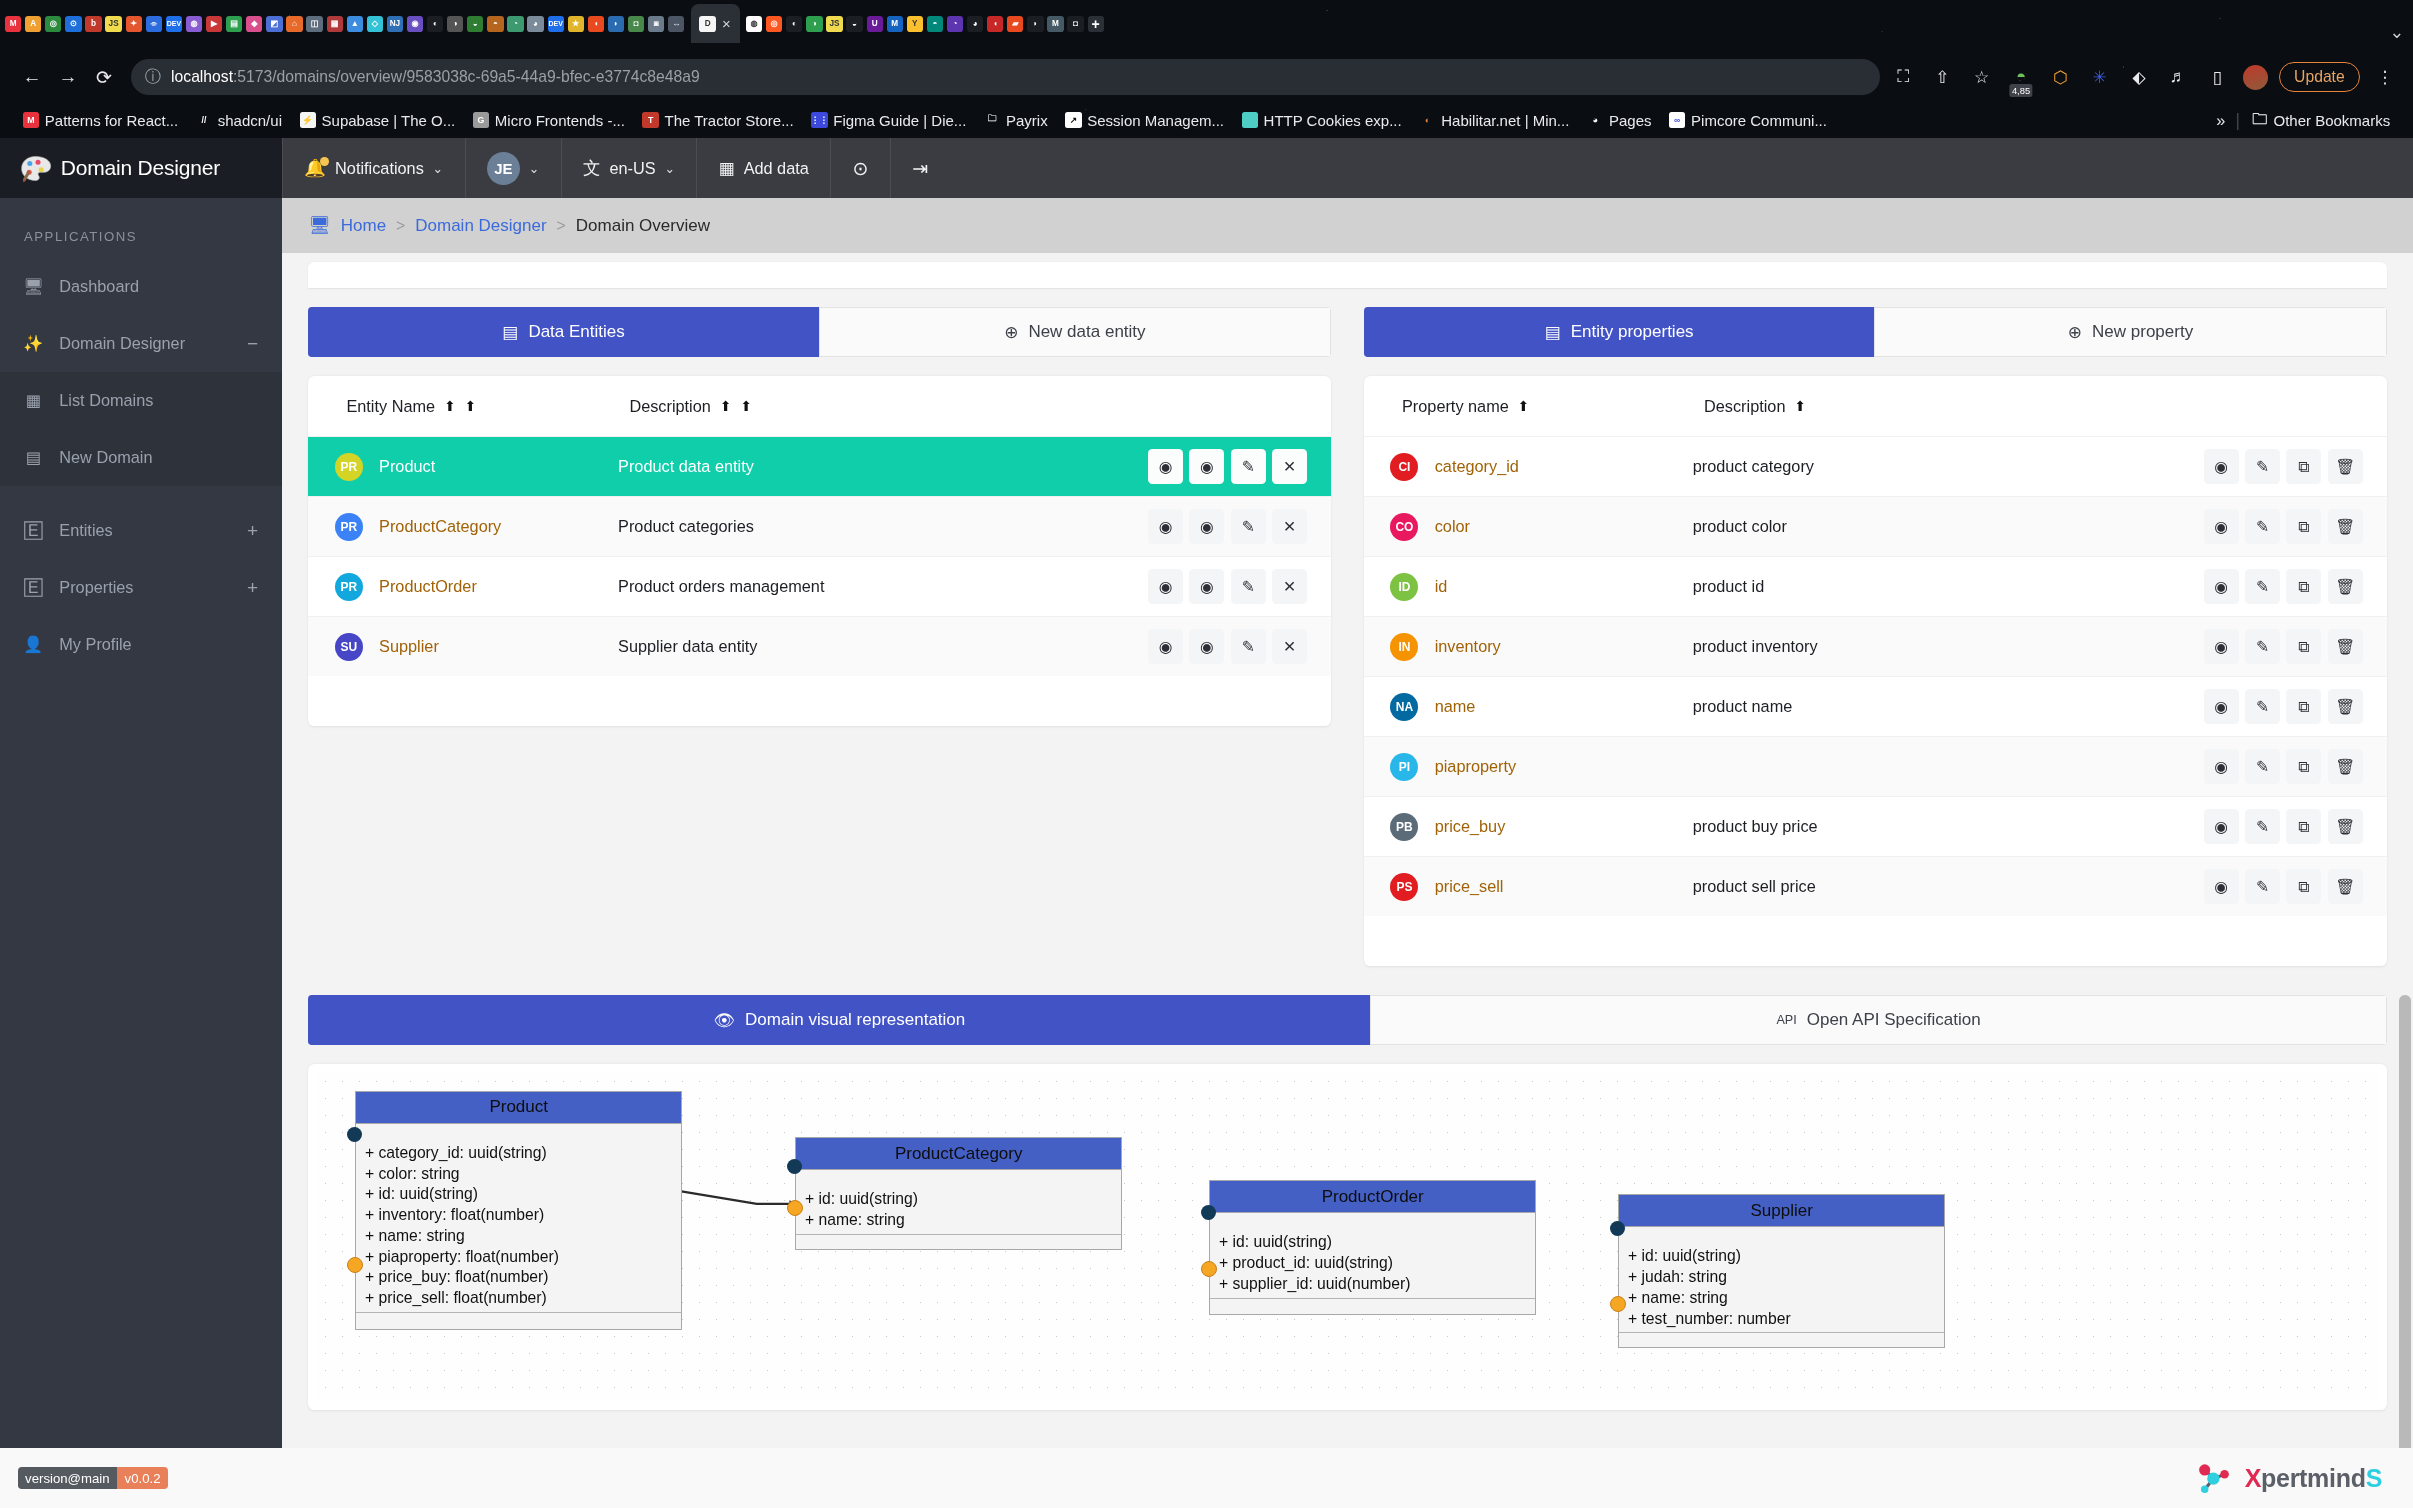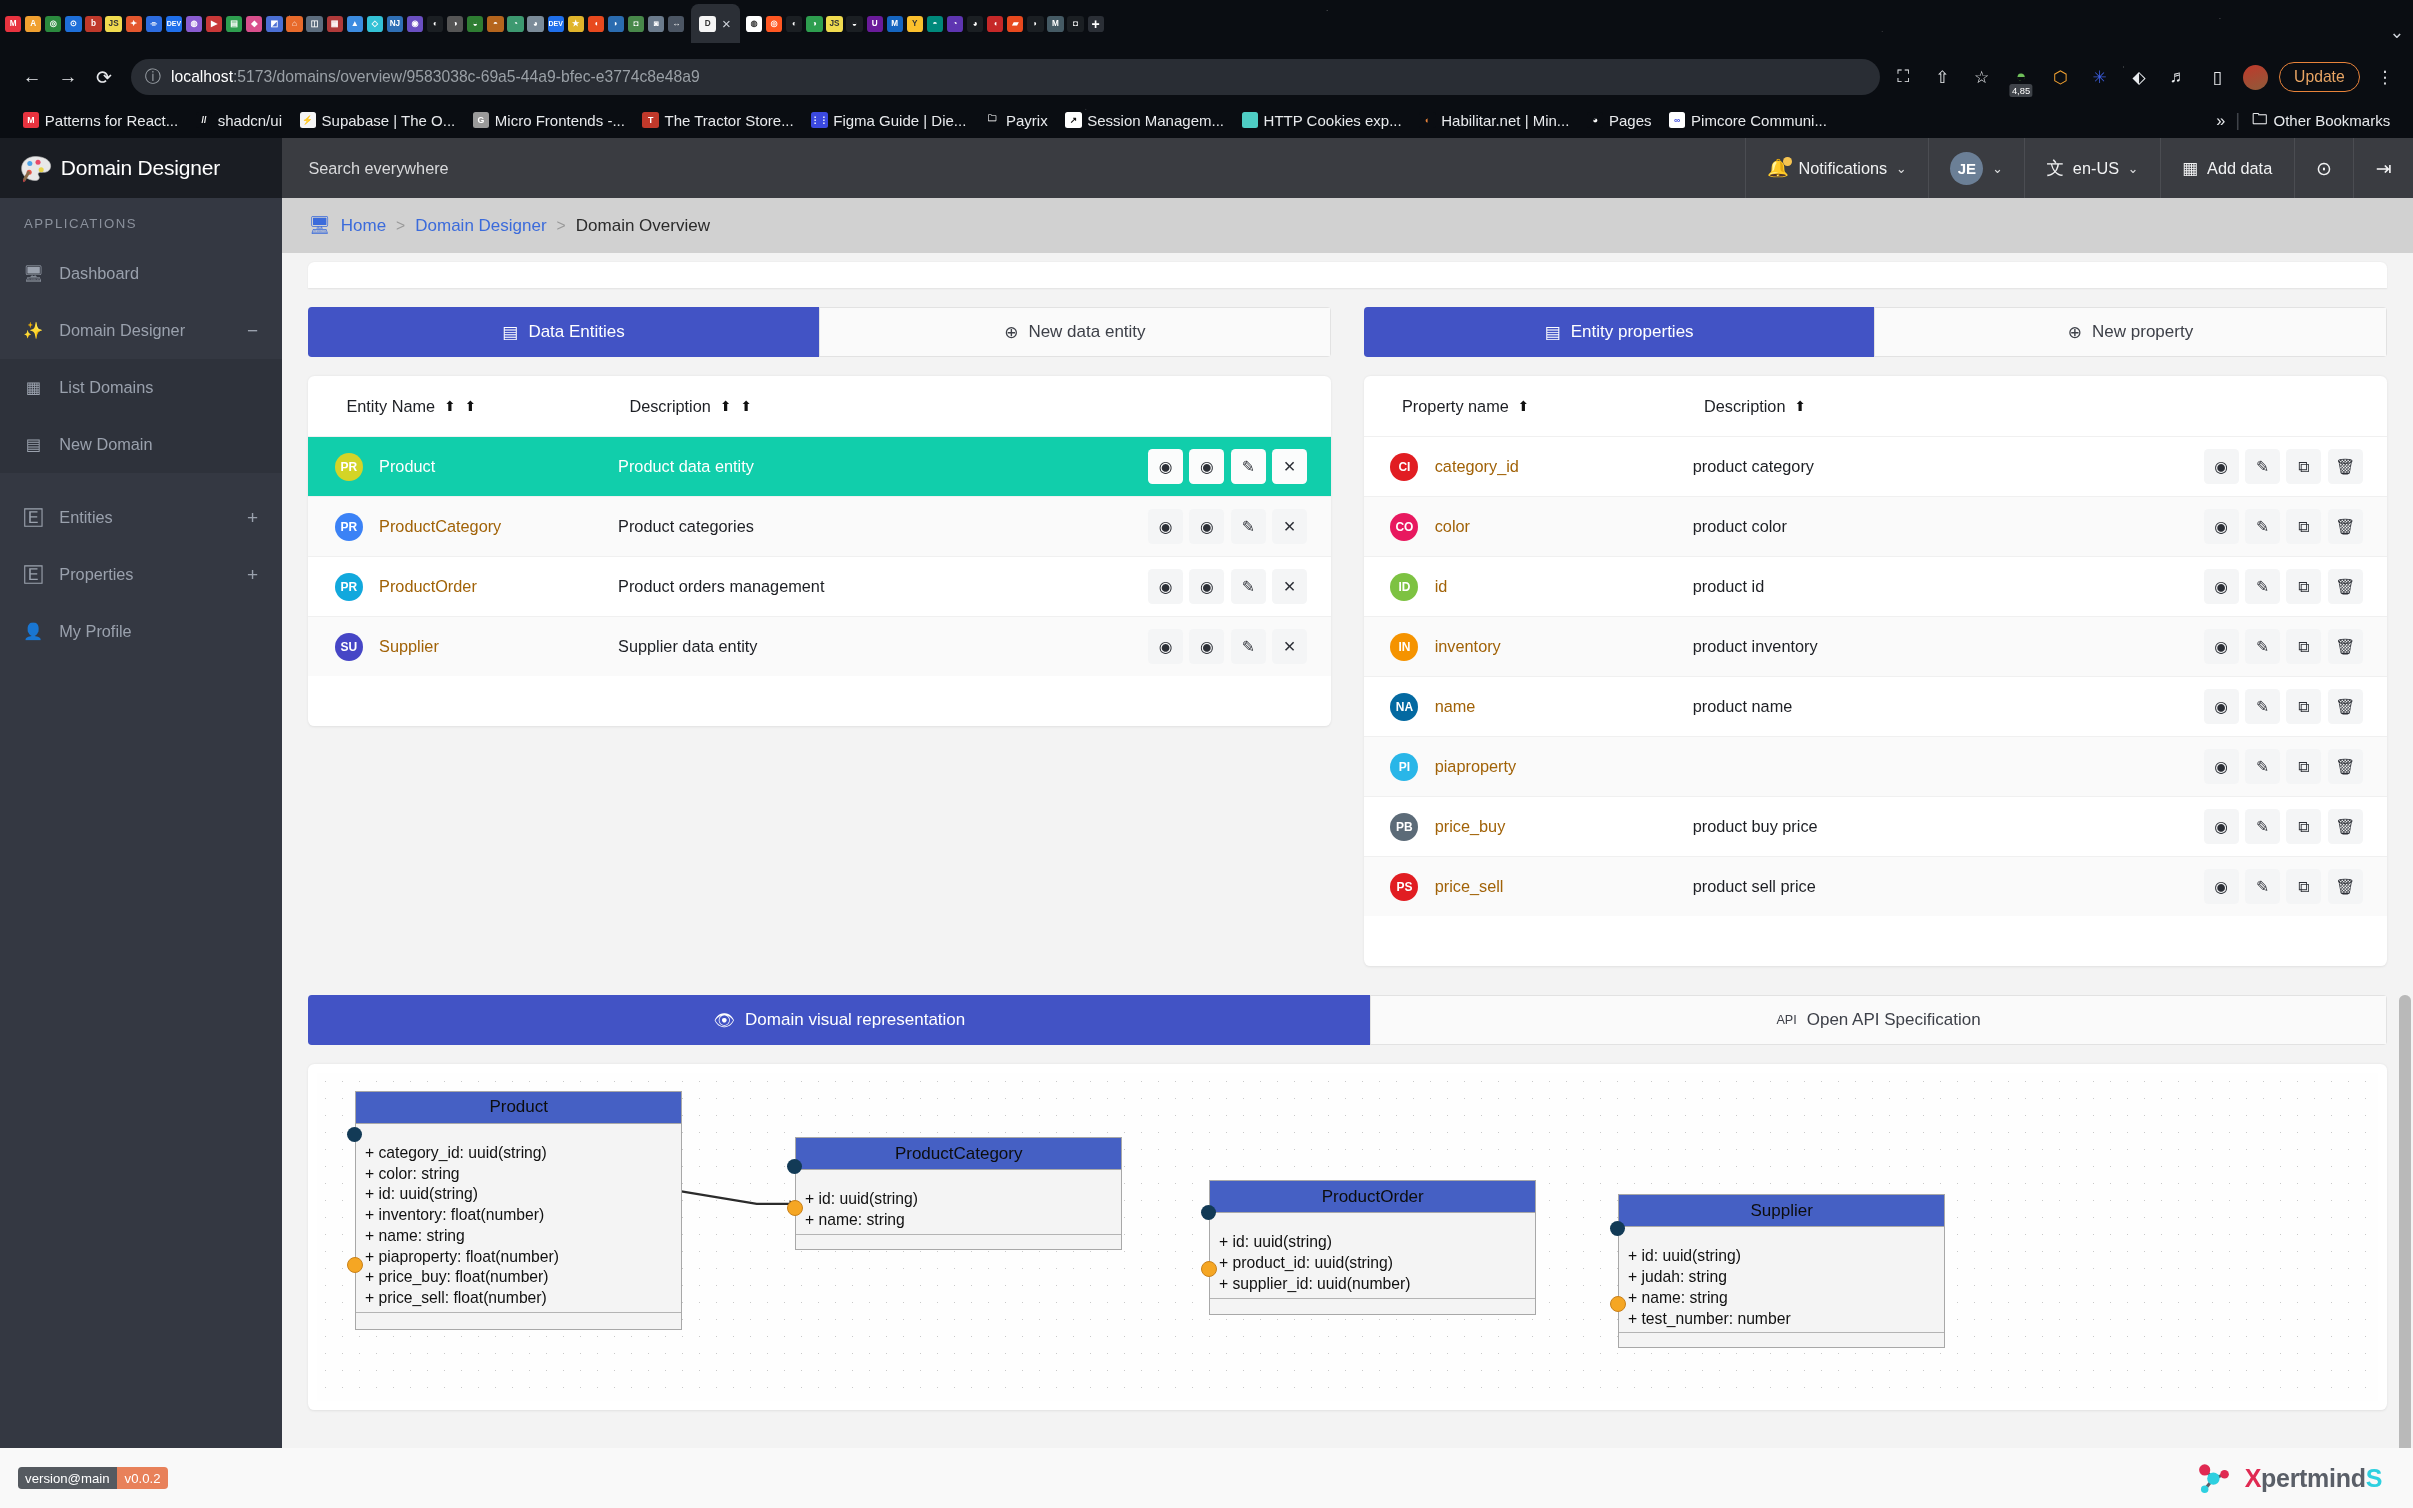--- a/index.html
+++ b/index.html
@@ -108,21 +108,21 @@
   .avatar-je {
     width:33px; height:33px; border-radius:50%; background:#6b7f96; color:#fff;
     display:flex; align-items:center; justify-content:center; font-size:15px; font-weight:600;
   }
   .caret { font-size:12.6px; opacity:.9; }
 
   .app-body { flex:1; display:flex; min-height:0; }
 
   
   .sidebar { width:282px; flex:0 0 282px; background:#343842; display:flex; flex-direction:column; }
-  .sb-section { color:#8b919c; font-size:13.2px; letter-spacing:1.5px; padding:18px 0 14px 24px; }
+  .sb-section { color:#8b919c; font-size:13.2px; letter-spacing:1.5px; padding:31px 0 14px 24px; }
   .sb-item {
     display:flex; align-items:center; gap:16.3px; height:57px; padding:0 24px;
     color:#9aa1ad; font-size:16.3px; cursor:pointer;
   }
   .sb-item .sb-ico { width:19px; height:19px; flex:0 0 19px; display:flex; align-items:center; justify-content:center; }
   .sb-item .sb-right { margin-left:auto; font-size:19px; color:#9aa1ad; }
   .sb-group { background:#2e323b; }
 
   
   .main { flex:1; background:#ececec; display:flex; flex-direction:column; min-width:0; position:relative; }
@@ -382,21 +382,20 @@
             <circle cx="30" cy="13" r="4" fill="#e84a6a"></circle>
             <circle cx="35" cy="25" r="4" fill="#e8d44a"></circle>
             <circle cx="16" cy="29" r="4" fill="#e8554a"></circle>
             <path d="M6 40 L14 26 L18 29 L10 43 Z" fill="#8a6b4a"></path>
             <path d="M6 40 L10 43 L7 45 Z" fill="#e05050"></path>
           </svg>
         </span>
         <span class="brand-text">Domain Designer</span>
       </div>
       <div class="topbar">
-        <span class="search-everywhere">Search everywhere</span>
         <div class="top-action">
           <span class="bell">🔔<span class="bell-dot"></span></span>
           <span>Notifications</span>
           <span class="caret">⌄</span>
         </div>
         <div class="top-action">
           <span class="avatar-je">JE</span>
           <span class="caret">⌄</span>
         </div>
         <div class="top-action">

